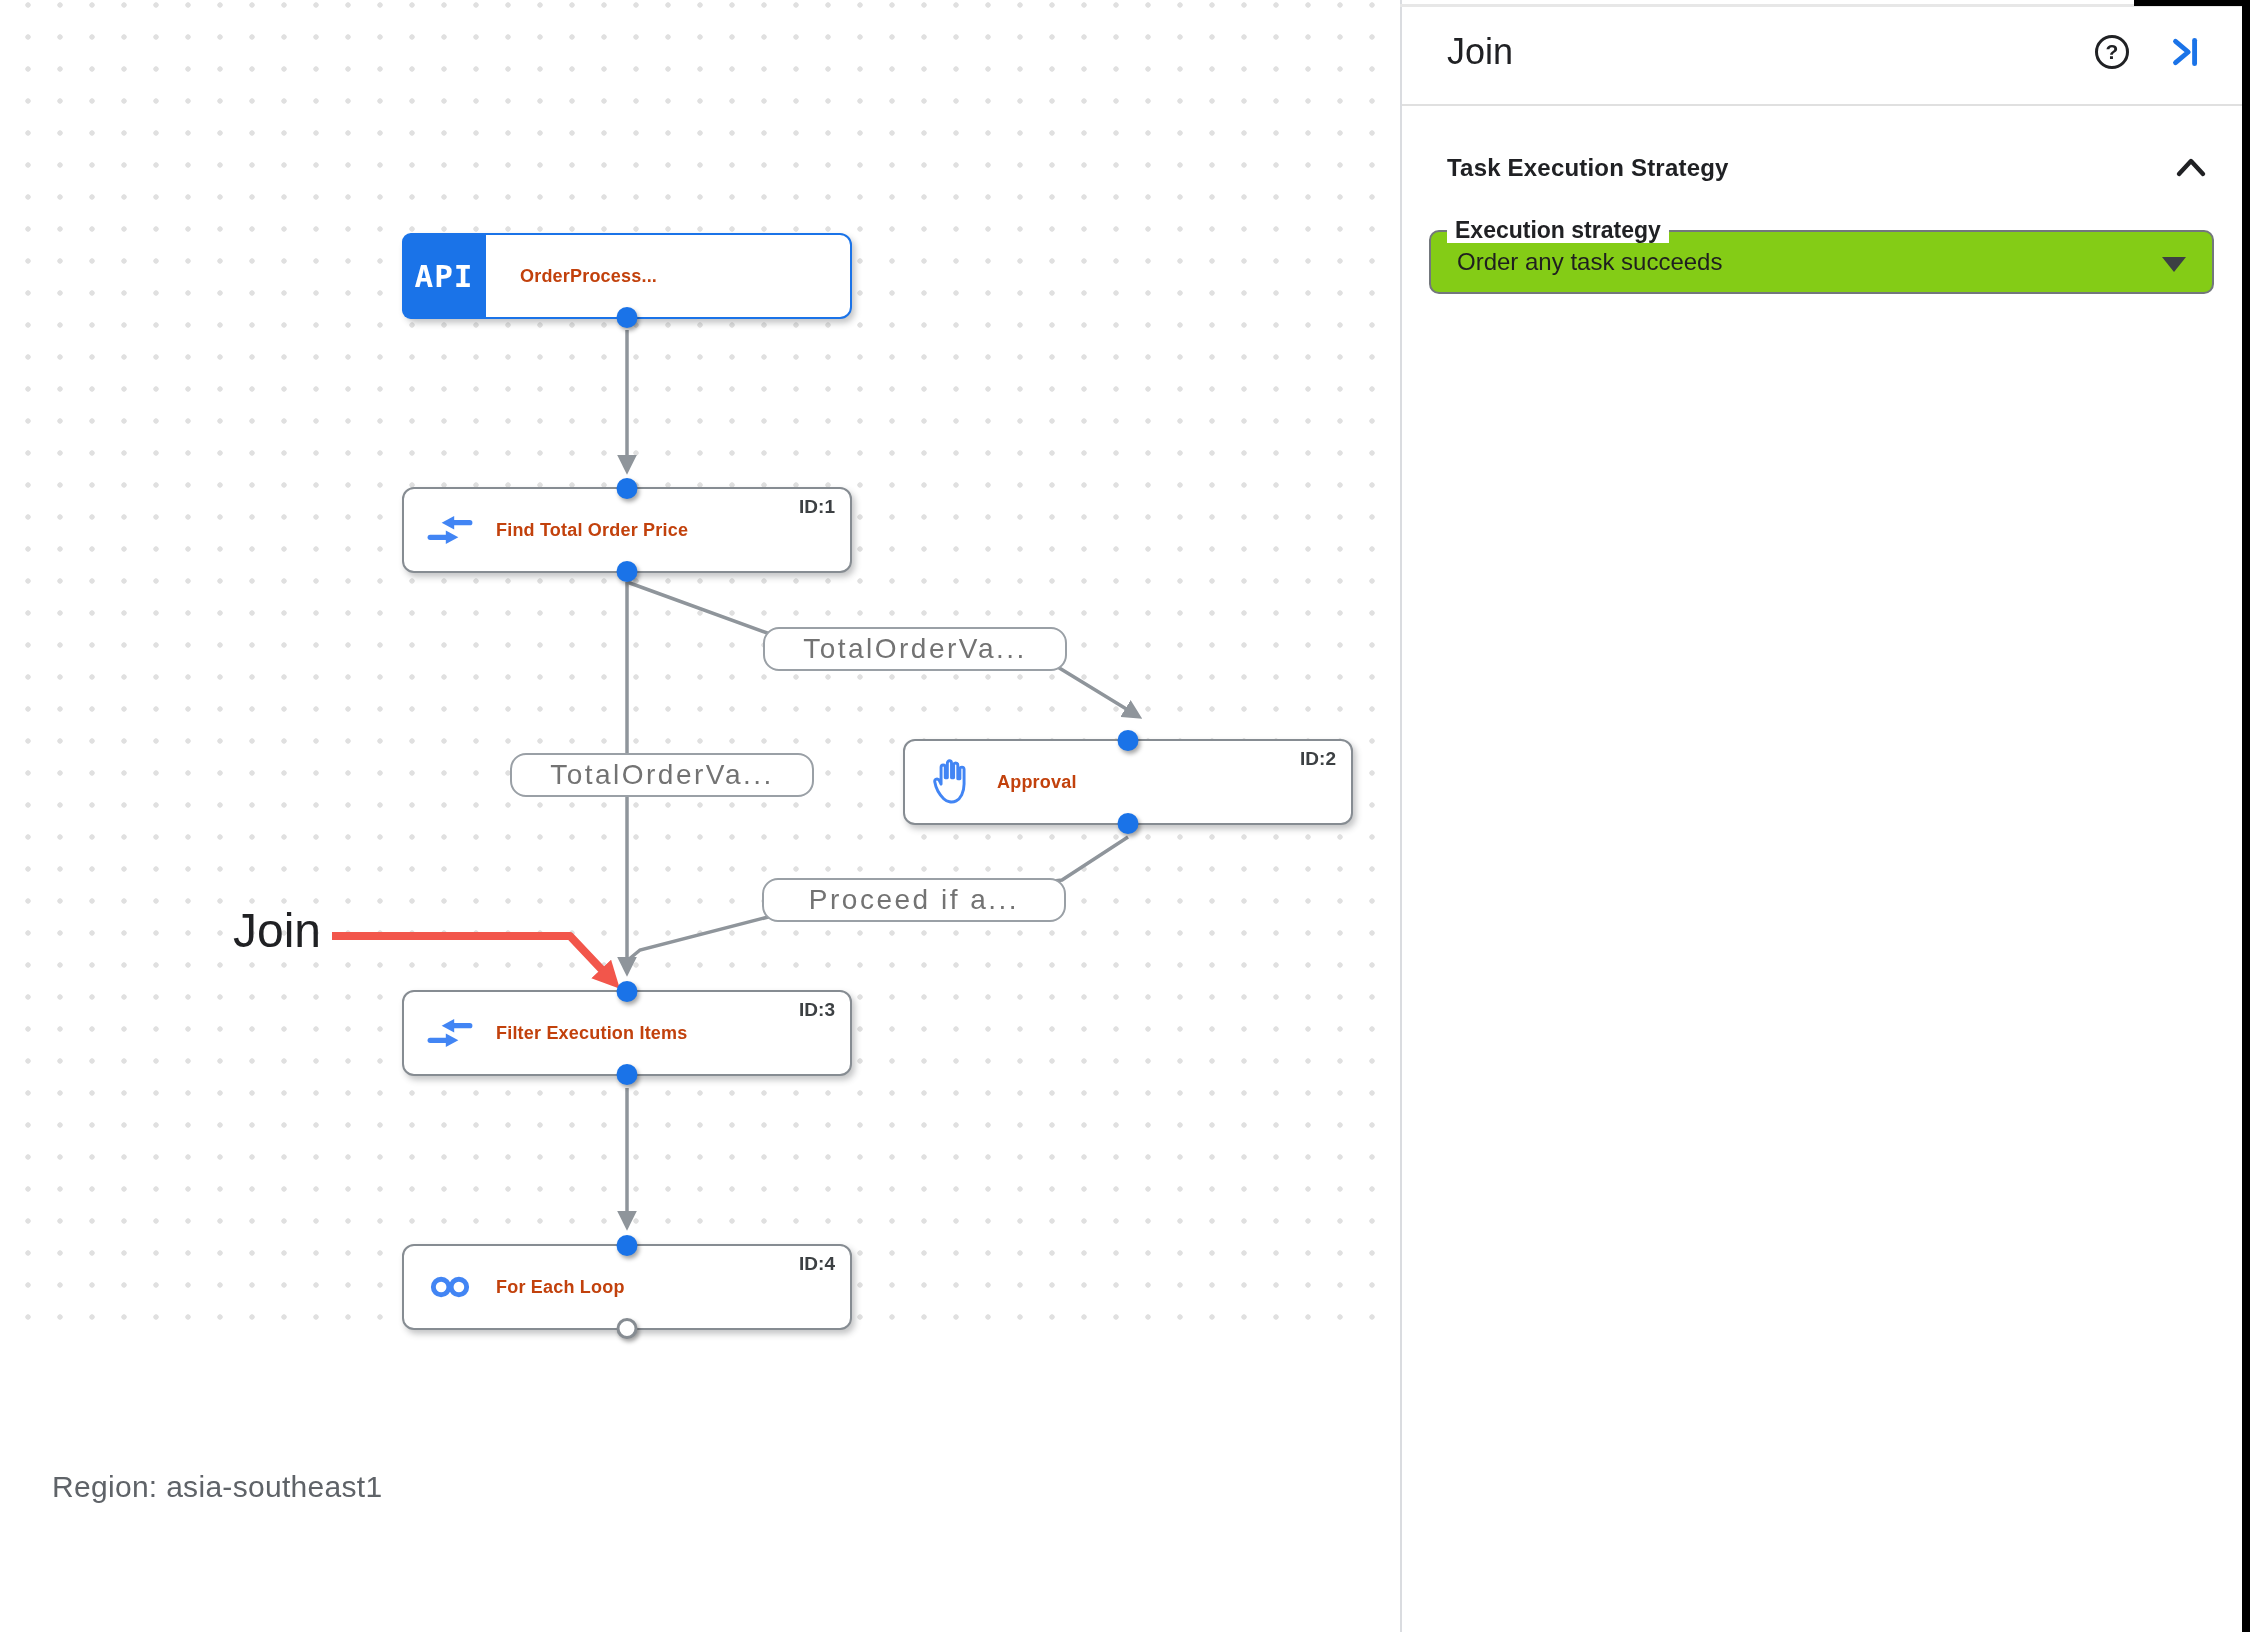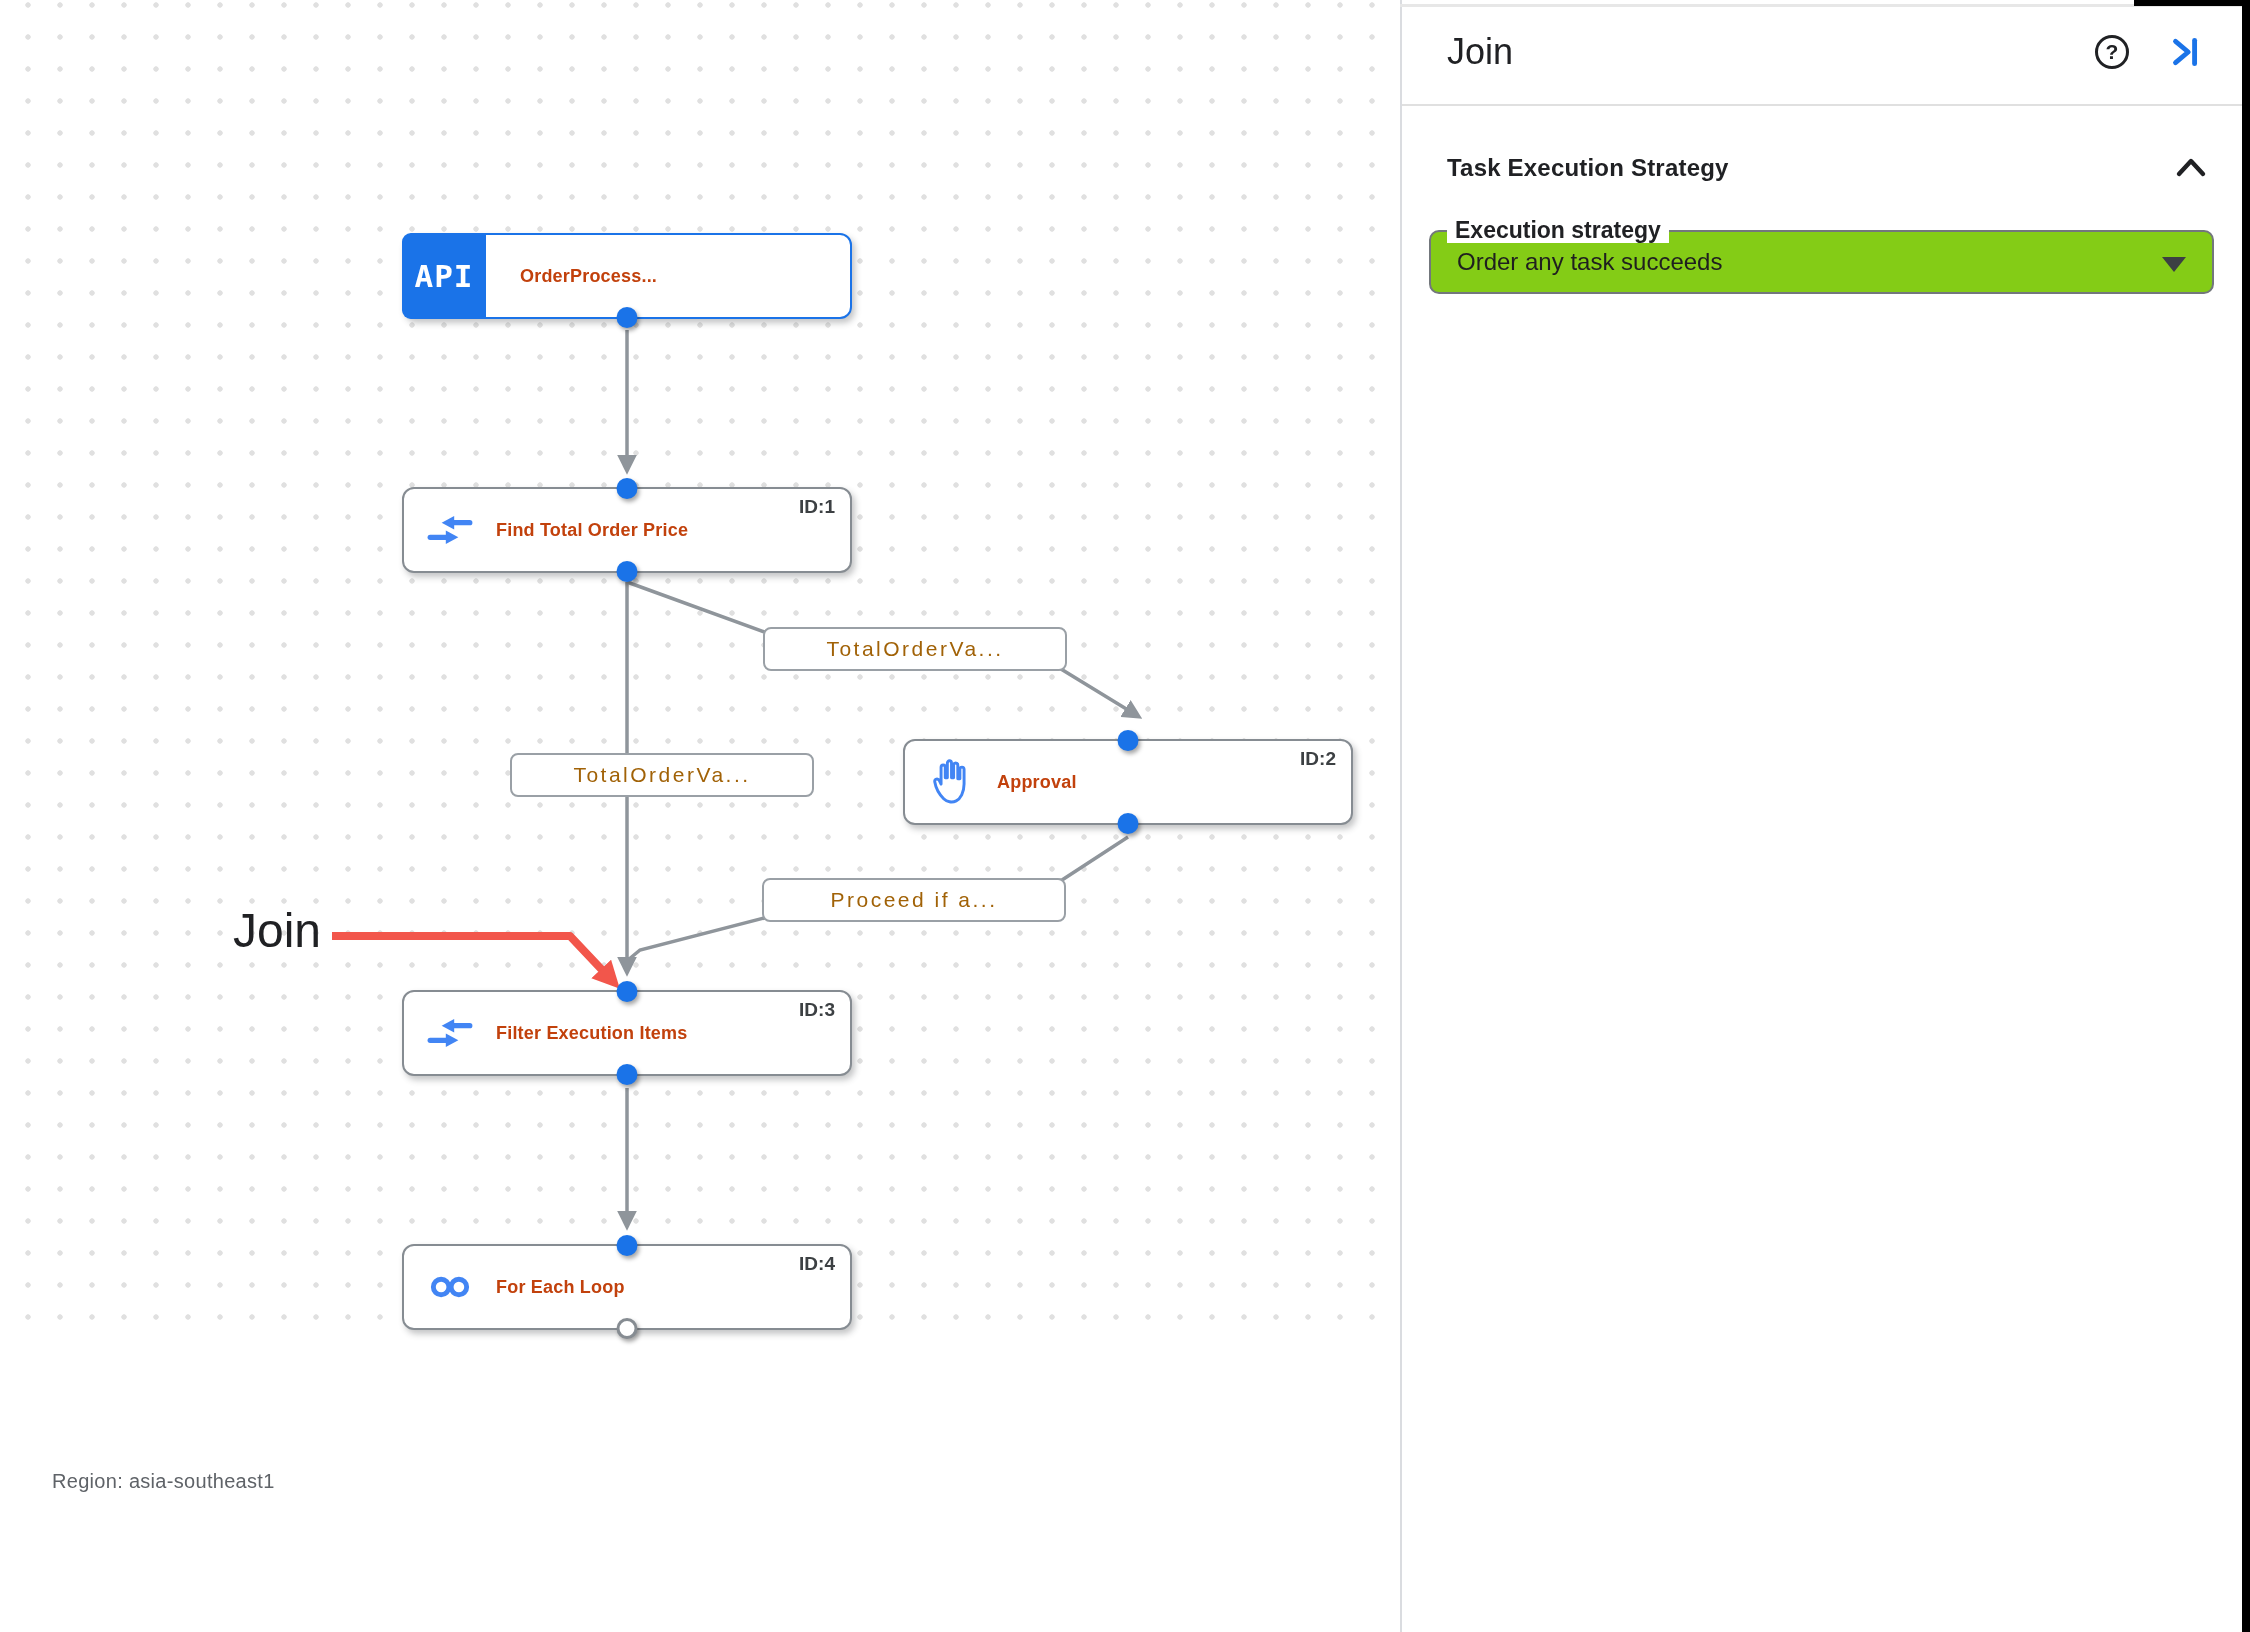--- a/index.html
+++ b/index.html
@@ -34,27 +34,27 @@
   .dot {
     position:absolute; left:50%; transform:translateX(-50%);
     width:21px; height:21px; border-radius:50%; background:#1a73e8;
     box-shadow:2px 3px 4px rgba(0,0,0,.35);
   }
   .dot-top { top:-11px; } .dot-bottom { bottom:-11px; }
   .dot-open { background:#fff; border:3px solid #868c92; }
 
   .edge-label {
     position:absolute; width:304px; height:44px; background:#fff;
-    border:2px solid #9aa0a6; border-radius:8px;
+    border:2px solid #9aa0a6; border-radius:16px;
     display:flex; align-items:center; justify-content:center;
-    font-size:21px; letter-spacing:2.5px; color:#a16207; white-space:nowrap;
+    font-size:28px; letter-spacing:2.5px; color:#737373; white-space:nowrap;
   }
 
   .join-callout { position:absolute; left:233px; top:903px; font-size:48px; color:#202124; }
-  .region-label { position:absolute; left:52px; top:1470px; font-size:20px; color:#5f6368; letter-spacing:.3px; }
+  .region-label { position:absolute; left:52px; top:1470px; font-size:30px; color:#5f6368; letter-spacing:.3px; }
 
   
   .panel {
     position:absolute; left:1400px; top:0; width:842px; height:1632px; background:#fff;
     border-left:2px solid #dadce0;
   }
   .panel-topline { position:absolute; left:1400px; top:4px; width:842px; height:3px; background:#e7e7e7; }
   .panel-header {
     height:106px; display:flex; align-items:center; padding:0 36px 0 45px;
     border-bottom:2px solid #e0e0e0;

